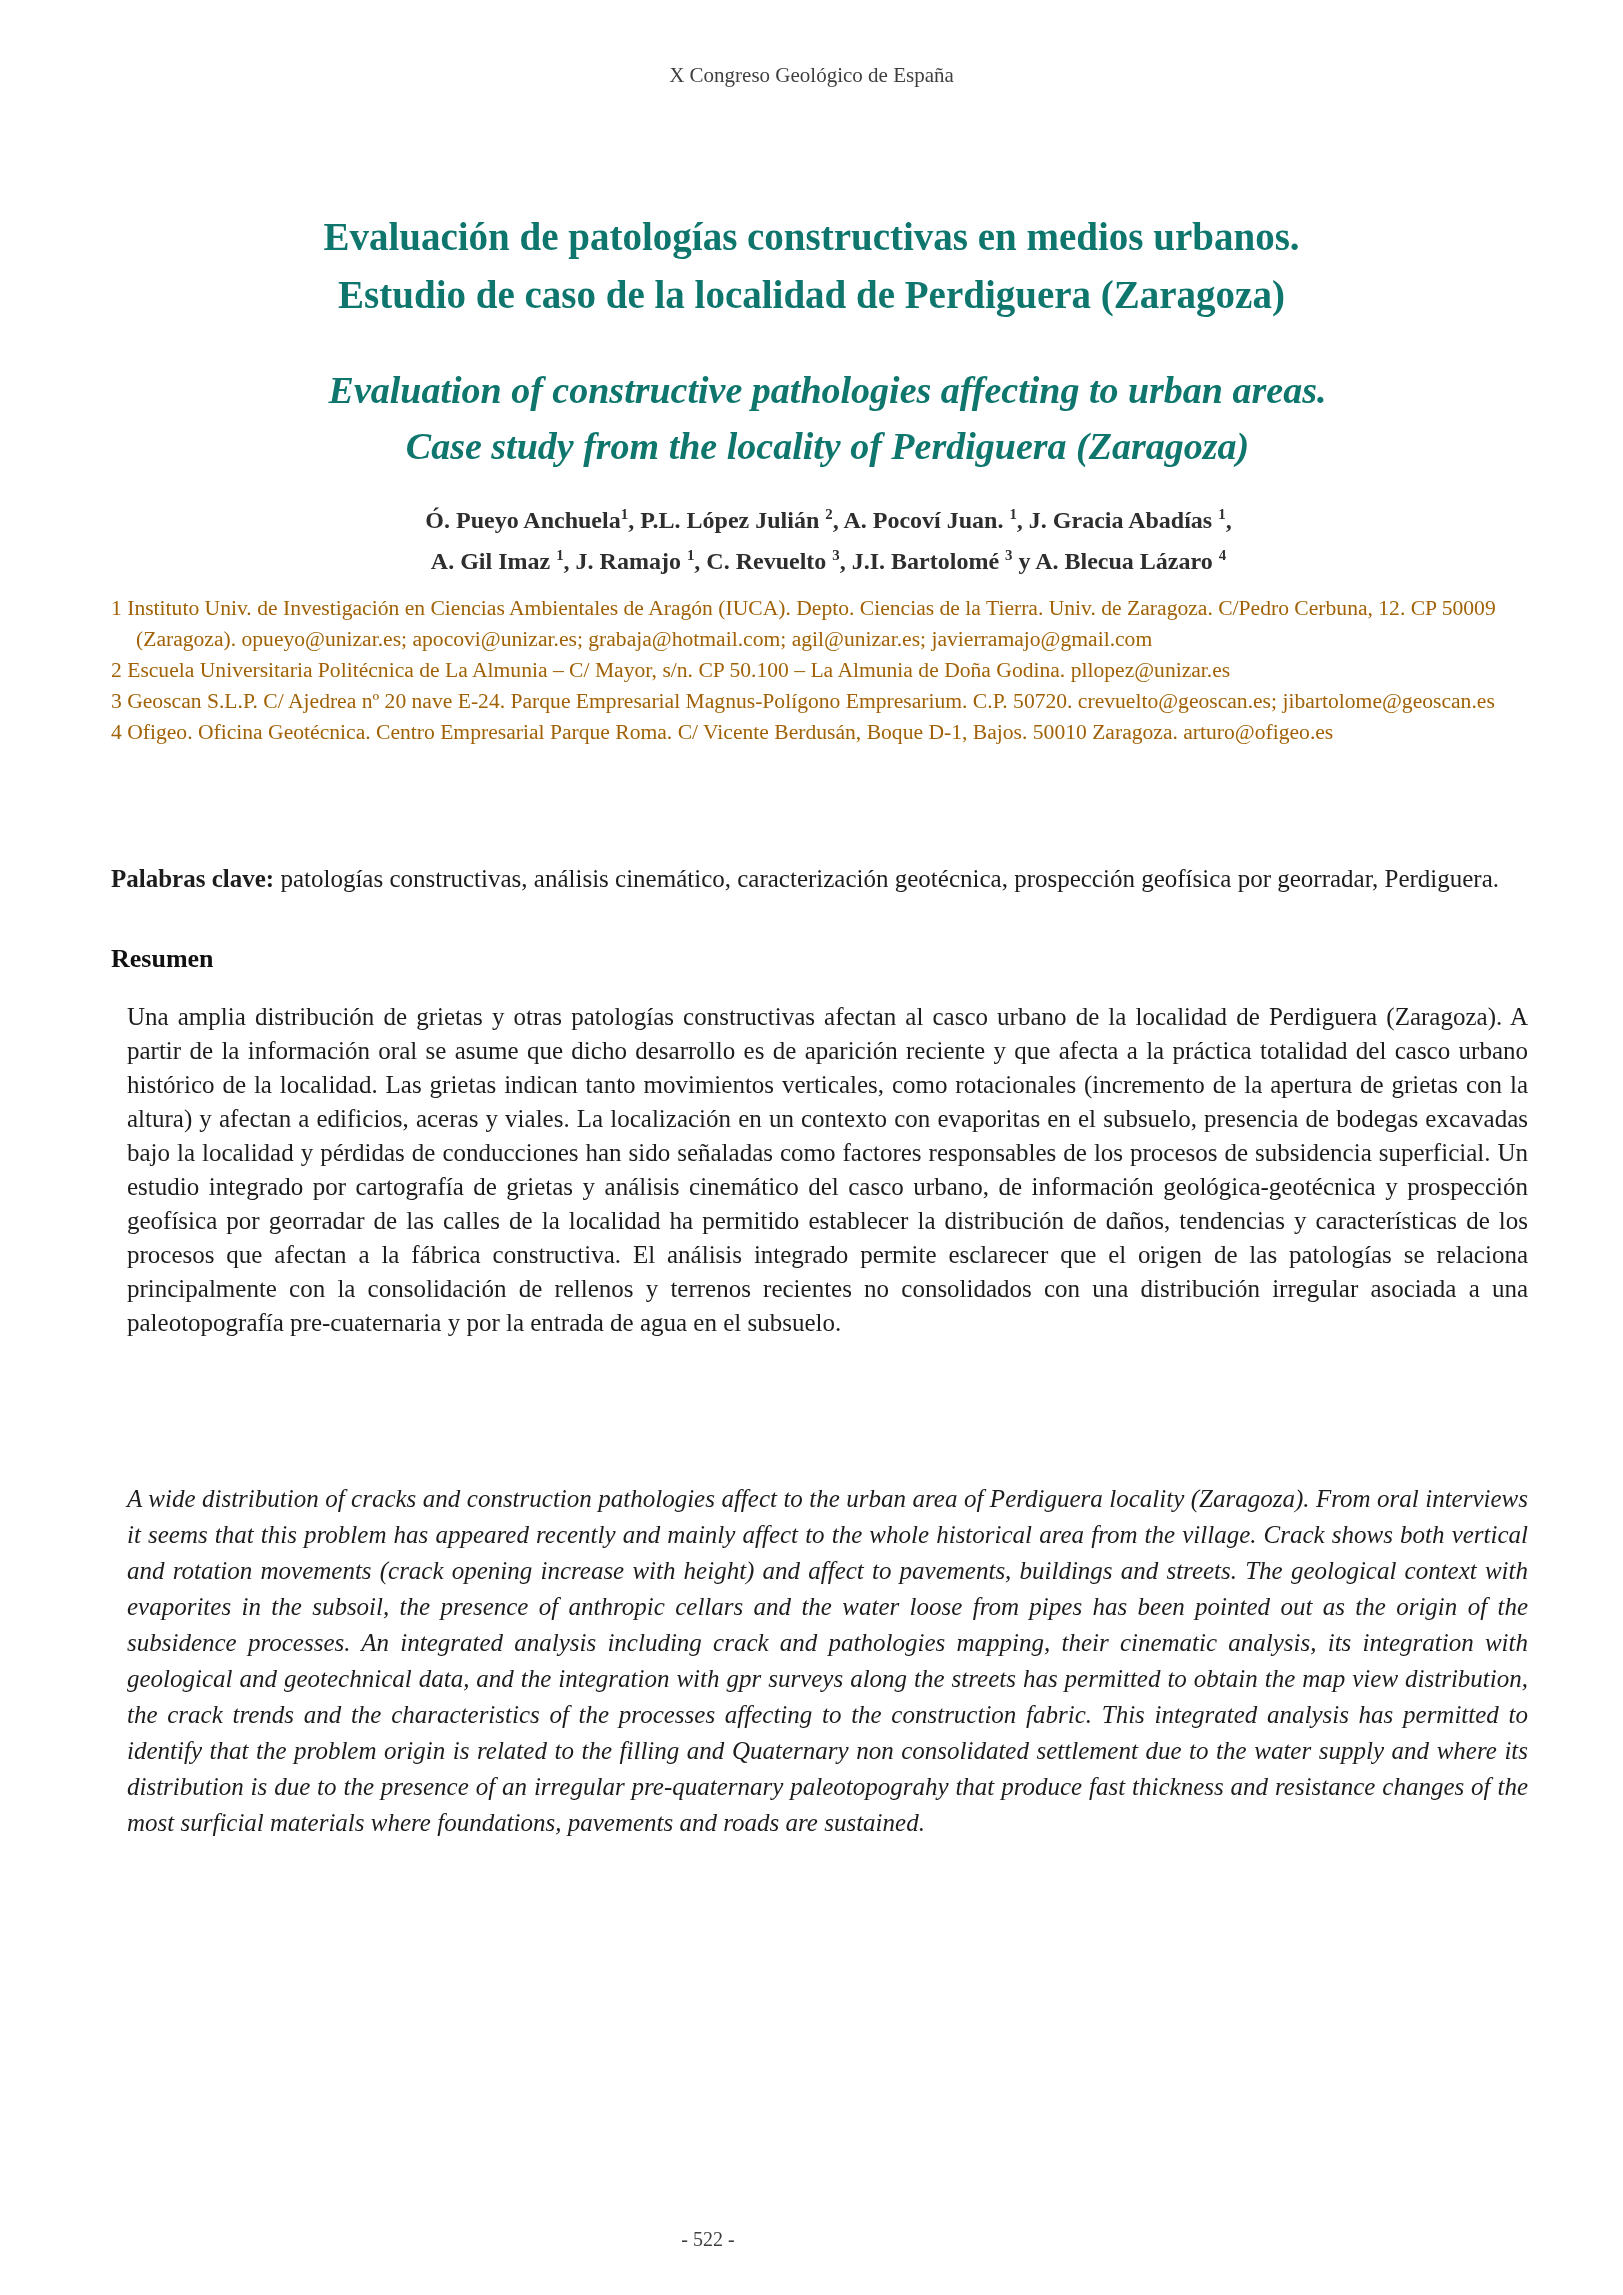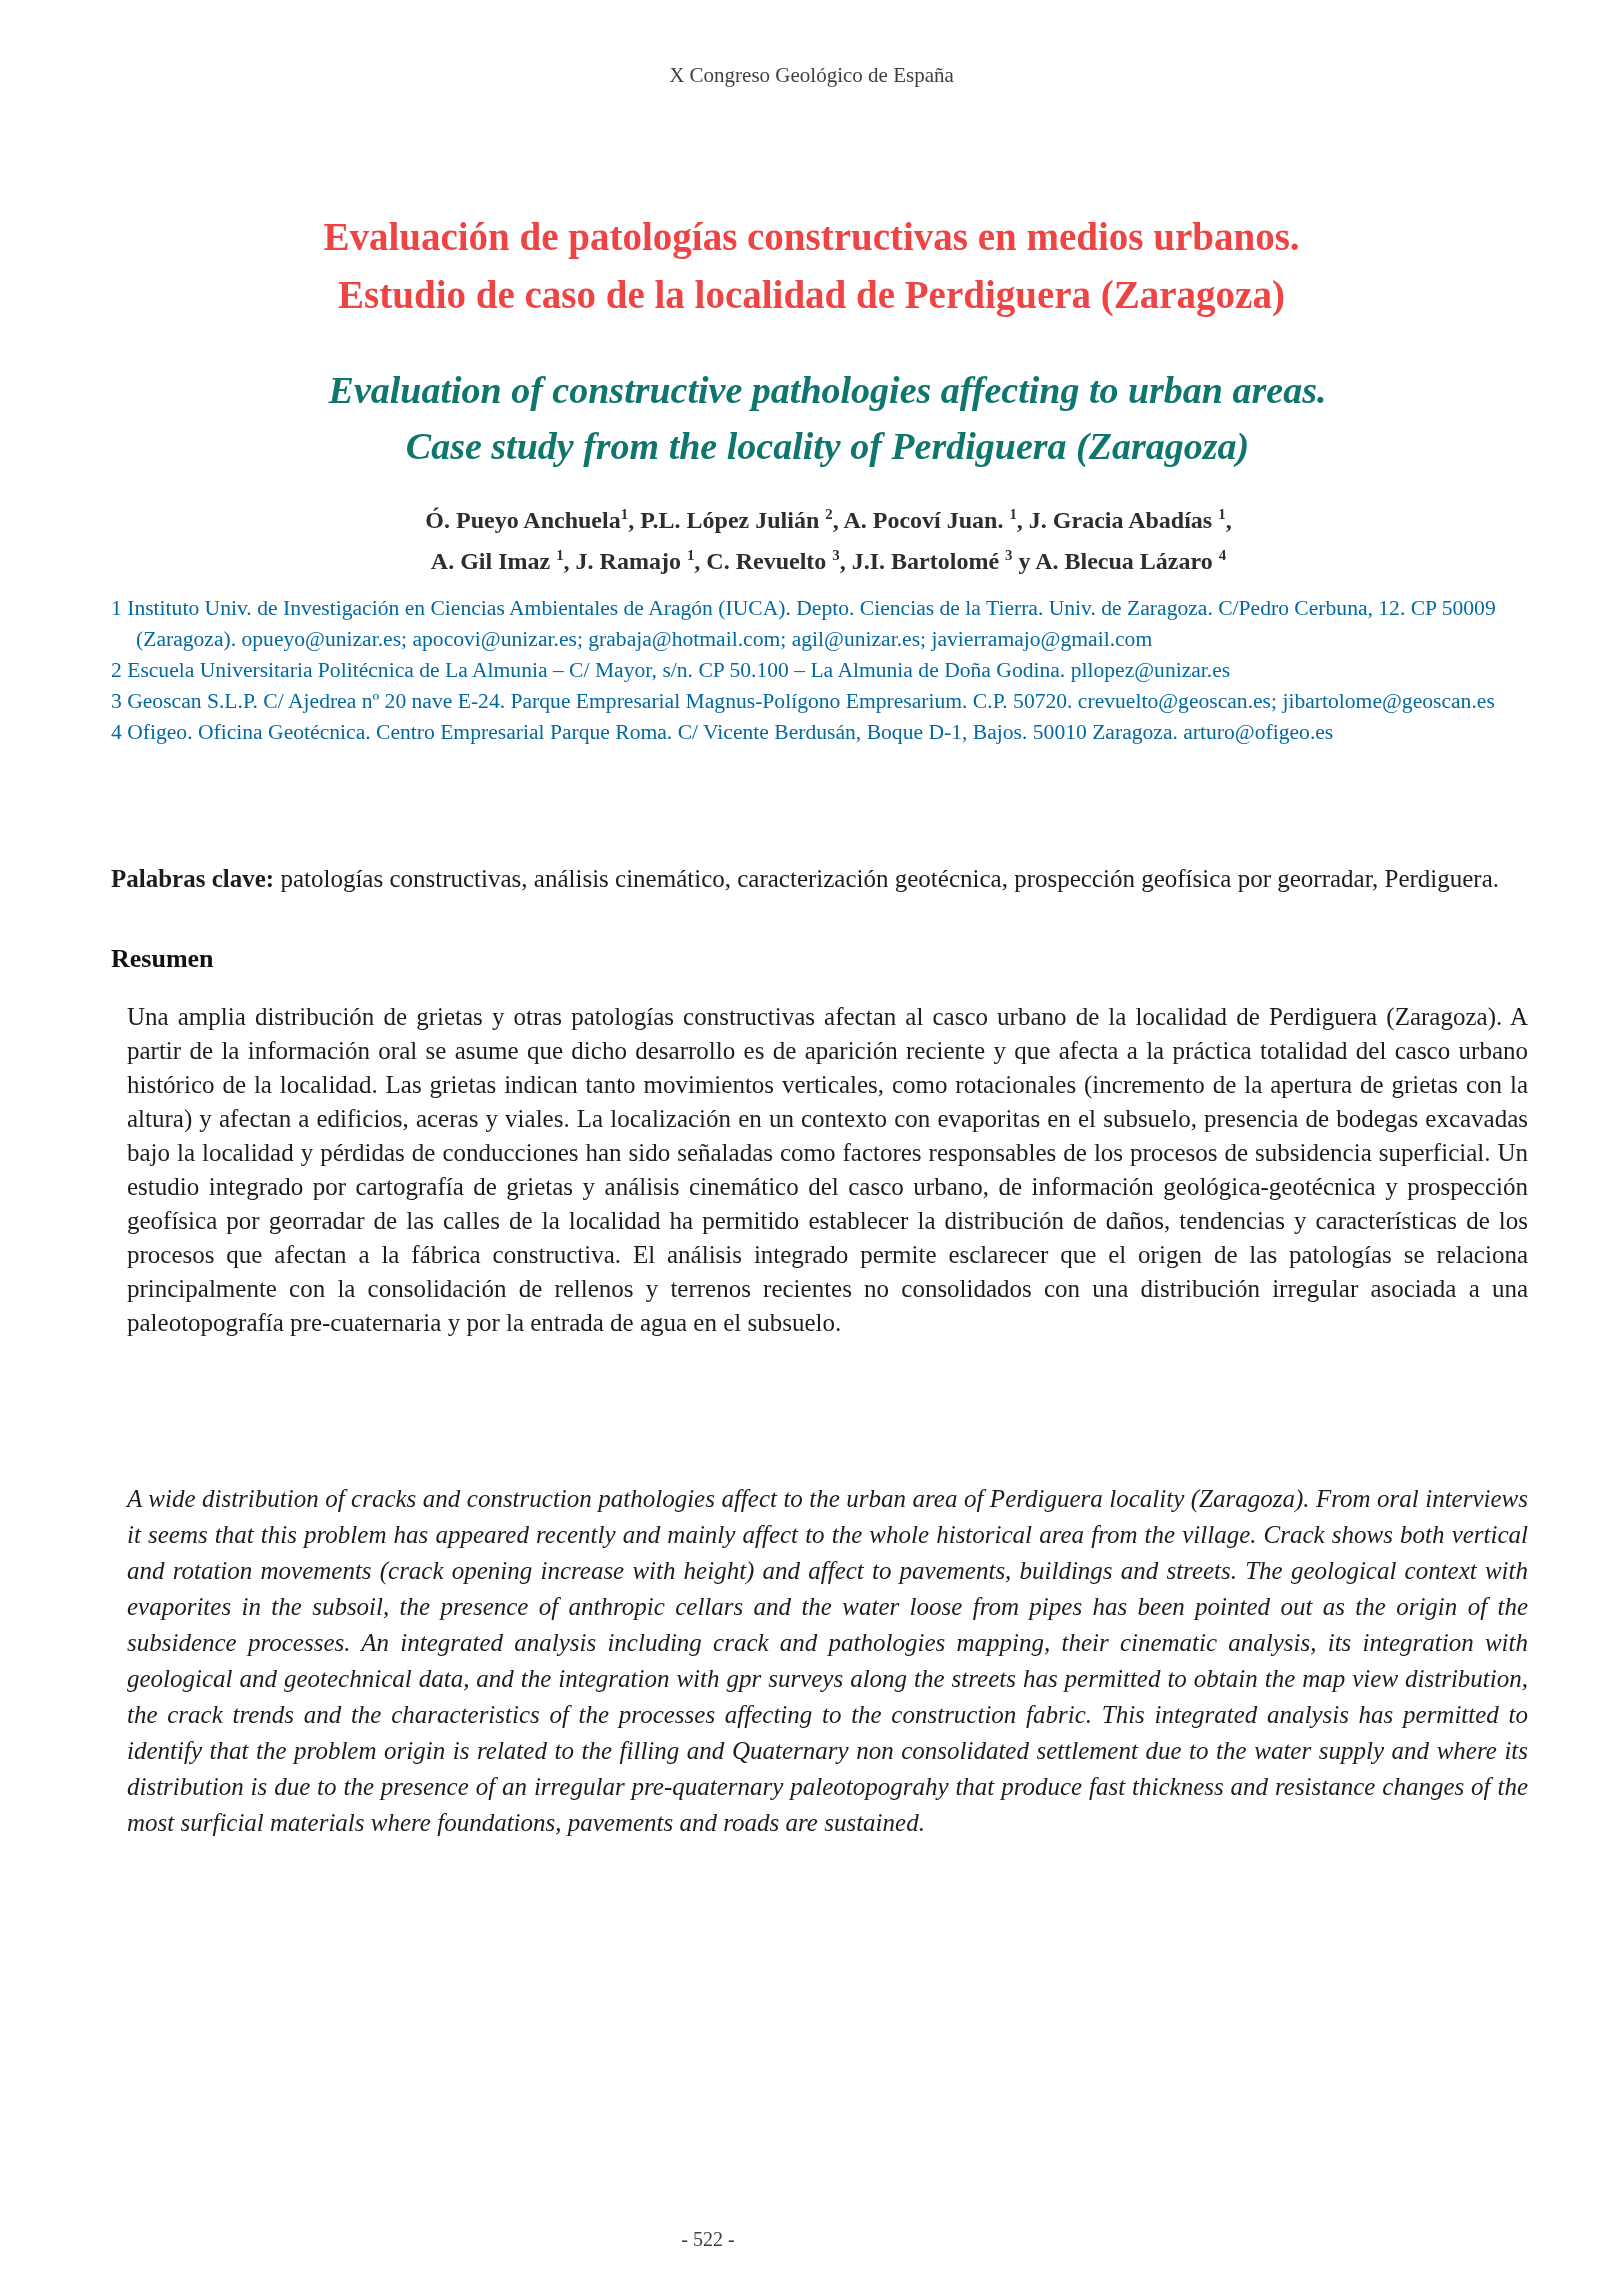--- a/index.html
+++ b/index.html
@@ -16,36 +16,36 @@
     overflow: hidden;
   }
   .running-header {
     position: absolute; top: 63px; left: 0; width: 1623px;
     text-align: center;
     font-size: 21px; color: #3f3f3f;
   }
   .title-es {
     position: absolute; top: 208px; left: 111px; width: 1401px;
     margin: 0; text-align: center;
-    font-size: 39px; line-height: 58px; font-weight: bold; color: #ef4444;
+    font-size: 39px; line-height: 58px; font-weight: bold; color: #0f766e;
   }
   .title-en {
     position: absolute; top: 346px; left: 111px; width: 1401px;
     margin: 16px; text-align: center;
     font-size: 38px; line-height: 56px; font-weight: bold; font-style: italic; color: #0f766e; font-family: Liberation Serif, serif;
   }
   .authors {
     position: absolute; top: 483px; left: 111px; width: 1401px;
     margin: 17px; text-align: center;
     font-size: 24px; line-height: 41px; font-weight: bold; color: #2e2e2e;
   }
   .authors sup { font-size: 0.62em; line-height: 0; }
   .affiliations {
     position: absolute; top: 593px; left: 111px; width: 1406px;
-    font-size: 21.6px; line-height: 31px; color: #0369a1;
+    font-size: 21.6px; line-height: 31px; color: #a16207;
   }
   .affil {
     margin: 0;
     padding-left: 25px; text-indent: -25px; 
   }
   .keywords {
     position: absolute; top: 861px; left: 111px; width: 1401px;
     margin: 0;
     font-size: 25px; line-height: 36px;
   }

